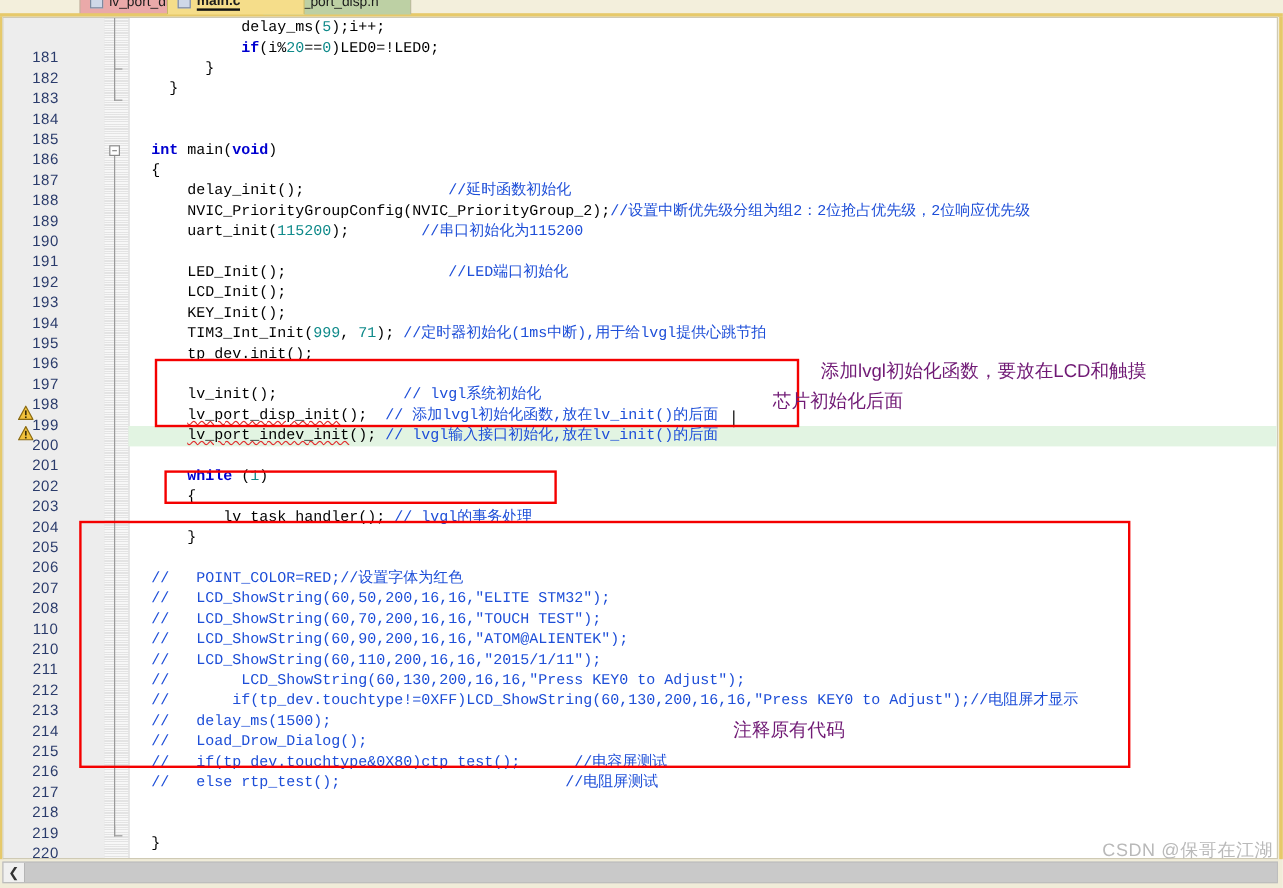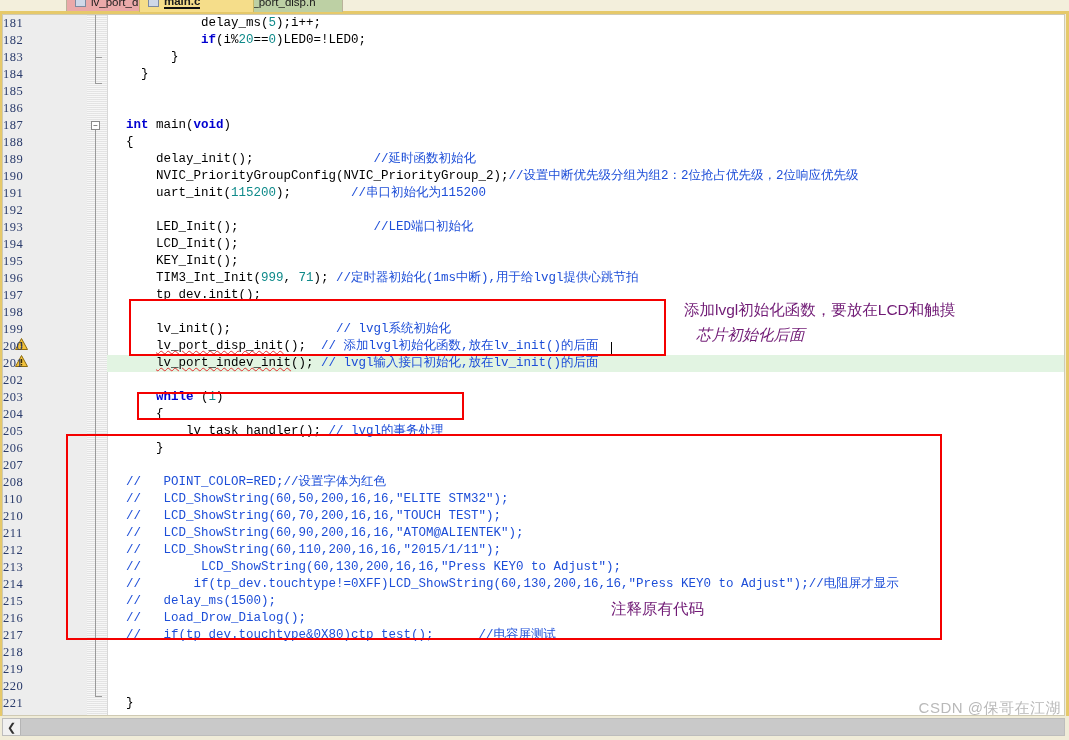--- a/index.html
+++ b/index.html
@@ -60,23 +60,23 @@
   .dotpat{
     position:absolute;left:84px;top:0;width:20px;height:100%;
     background-image:repeating-linear-gradient(to bottom,#d9d9d9 0 1px,transparent 1px 2px);
     opacity:.65;
   }
 
   
   .rows{position:absolute;left:0;top:0;width:100%;}
   .row{position:relative;height:17px;line-height:17px;white-space:pre;}
   .ln{
-    position:absolute;left:0;width:70px;text-align:left;
-    color:#2a3b6b;font-family:Liberation Serif, serif;
-    font-size:12.5px;letter-spacing:.5px;
+    position:absolute;left:0;width:70px;text-align:center;
+    color:#2a3b6b;font-family:Liberation Sans, sans-serif;
+    font-size:12.5px;letter-spacing:.5px;margin-top:25px;
   }
   .code{
     position:absolute;left:108px;right:0;
     font-family:"Liberation Mono","DejaVu Sans Mono",monospace;
     font-size:12.5px;color:#000;
   }
   .hl{position:absolute;left:104px;right:0;top:0;height:17px;background:#e2f4e2;}
   .row.hlrow .hl{display:block;}
 
   .kw{color:#0000d0;font-weight:bold;}
@@ -212,36 +212,36 @@
         <div class="row"><span class="ln">208</span><span class="code">  <span class="cm">//   POINT_COLOR=RED;//设置字体为红色</span></span></div>
         <div class="row"><span class="ln">110</span><span class="code">  <span class="cm">//   LCD_ShowString(60,50,200,16,16,"ELITE STM32");</span></span></div>
         <div class="row"><span class="ln">210</span><span class="code">  <span class="cm">//   LCD_ShowString(60,70,200,16,16,"TOUCH TEST");</span></span></div>
         <div class="row"><span class="ln">211</span><span class="code">  <span class="cm">//   LCD_ShowString(60,90,200,16,16,"ATOM@ALIENTEK");</span></span></div>
         <div class="row"><span class="ln">212</span><span class="code">  <span class="cm">//   LCD_ShowString(60,110,200,16,16,"2015/1/11");</span></span></div>
         <div class="row"><span class="ln">213</span><span class="code">  <span class="cm">//        LCD_ShowString(60,130,200,16,16,"Press KEY0 to Adjust");</span></span></div>
         <div class="row"><span class="ln">214</span><span class="code">  <span class="cm">//       if(tp_dev.touchtype!=0XFF)LCD_ShowString(60,130,200,16,16,"Press KEY0 to Adjust");//电阻屏才显示</span></span></div>
         <div class="row"><span class="ln">215</span><span class="code">  <span class="cm">//   delay_ms(1500);</span></span></div>
         <div class="row"><span class="ln">216</span><span class="code">  <span class="cm">//   Load_Drow_Dialog();</span></span></div>
         <div class="row"><span class="ln">217</span><span class="code">  <span class="cm">//   if(tp_dev.touchtype&amp;0X80)ctp_test();      //电容屏测试</span></span></div>
-        <div class="row"><span class="ln">218</span></div>
+        <div class="row"><span class="ln">218</span><span class="code">  <span class="cm">//   else rtp_test();                         //电阻屏测试</span></span></div>
         <div class="row"><span class="ln">219</span><span class="code"></span></div>
         <div class="row"><span class="ln">220</span><span class="code"></span></div>
         <div class="row"><span class="ln">221</span><span class="code">  }</span></div>
         <div class="row"><span class="ln">222</span><span class="code"></span></div>
       </div>
 
     <div class="caret" style="left:608px;top:327px;height:14px;"></div>
   </div>
 
   <div class="redbox" style="left:129px;top:299px;width:537px;height:57px;"></div>
   <div class="redbox" style="left:137px;top:392px;width:327px;height:28px;"></div>
   <div class="redbox" style="left:66px;top:434px;width:876px;height:206px;"></div>
 
   <div class="note" style="left:684px;top:299px;">添加lvgl初始化函数，要放在LCD和触摸</div>
-  <div class="note" style="left:696px;top:324px;font-style:italic;">芯片初始化后面</div>
+  <div class="note" style="left:644px;top:324px;">芯片初始化后面</div>
   <div class="note" style="left:611px;top:598px;">注释原有代码</div>
 
   <div class="hscroll">
     <div class="arrowbox">❮</div>
     <div class="thumb" style="flex:1;"></div>
   </div>
 
   <div class="watermark">CSDN @保哥在江湖</div>
 </div>
 

